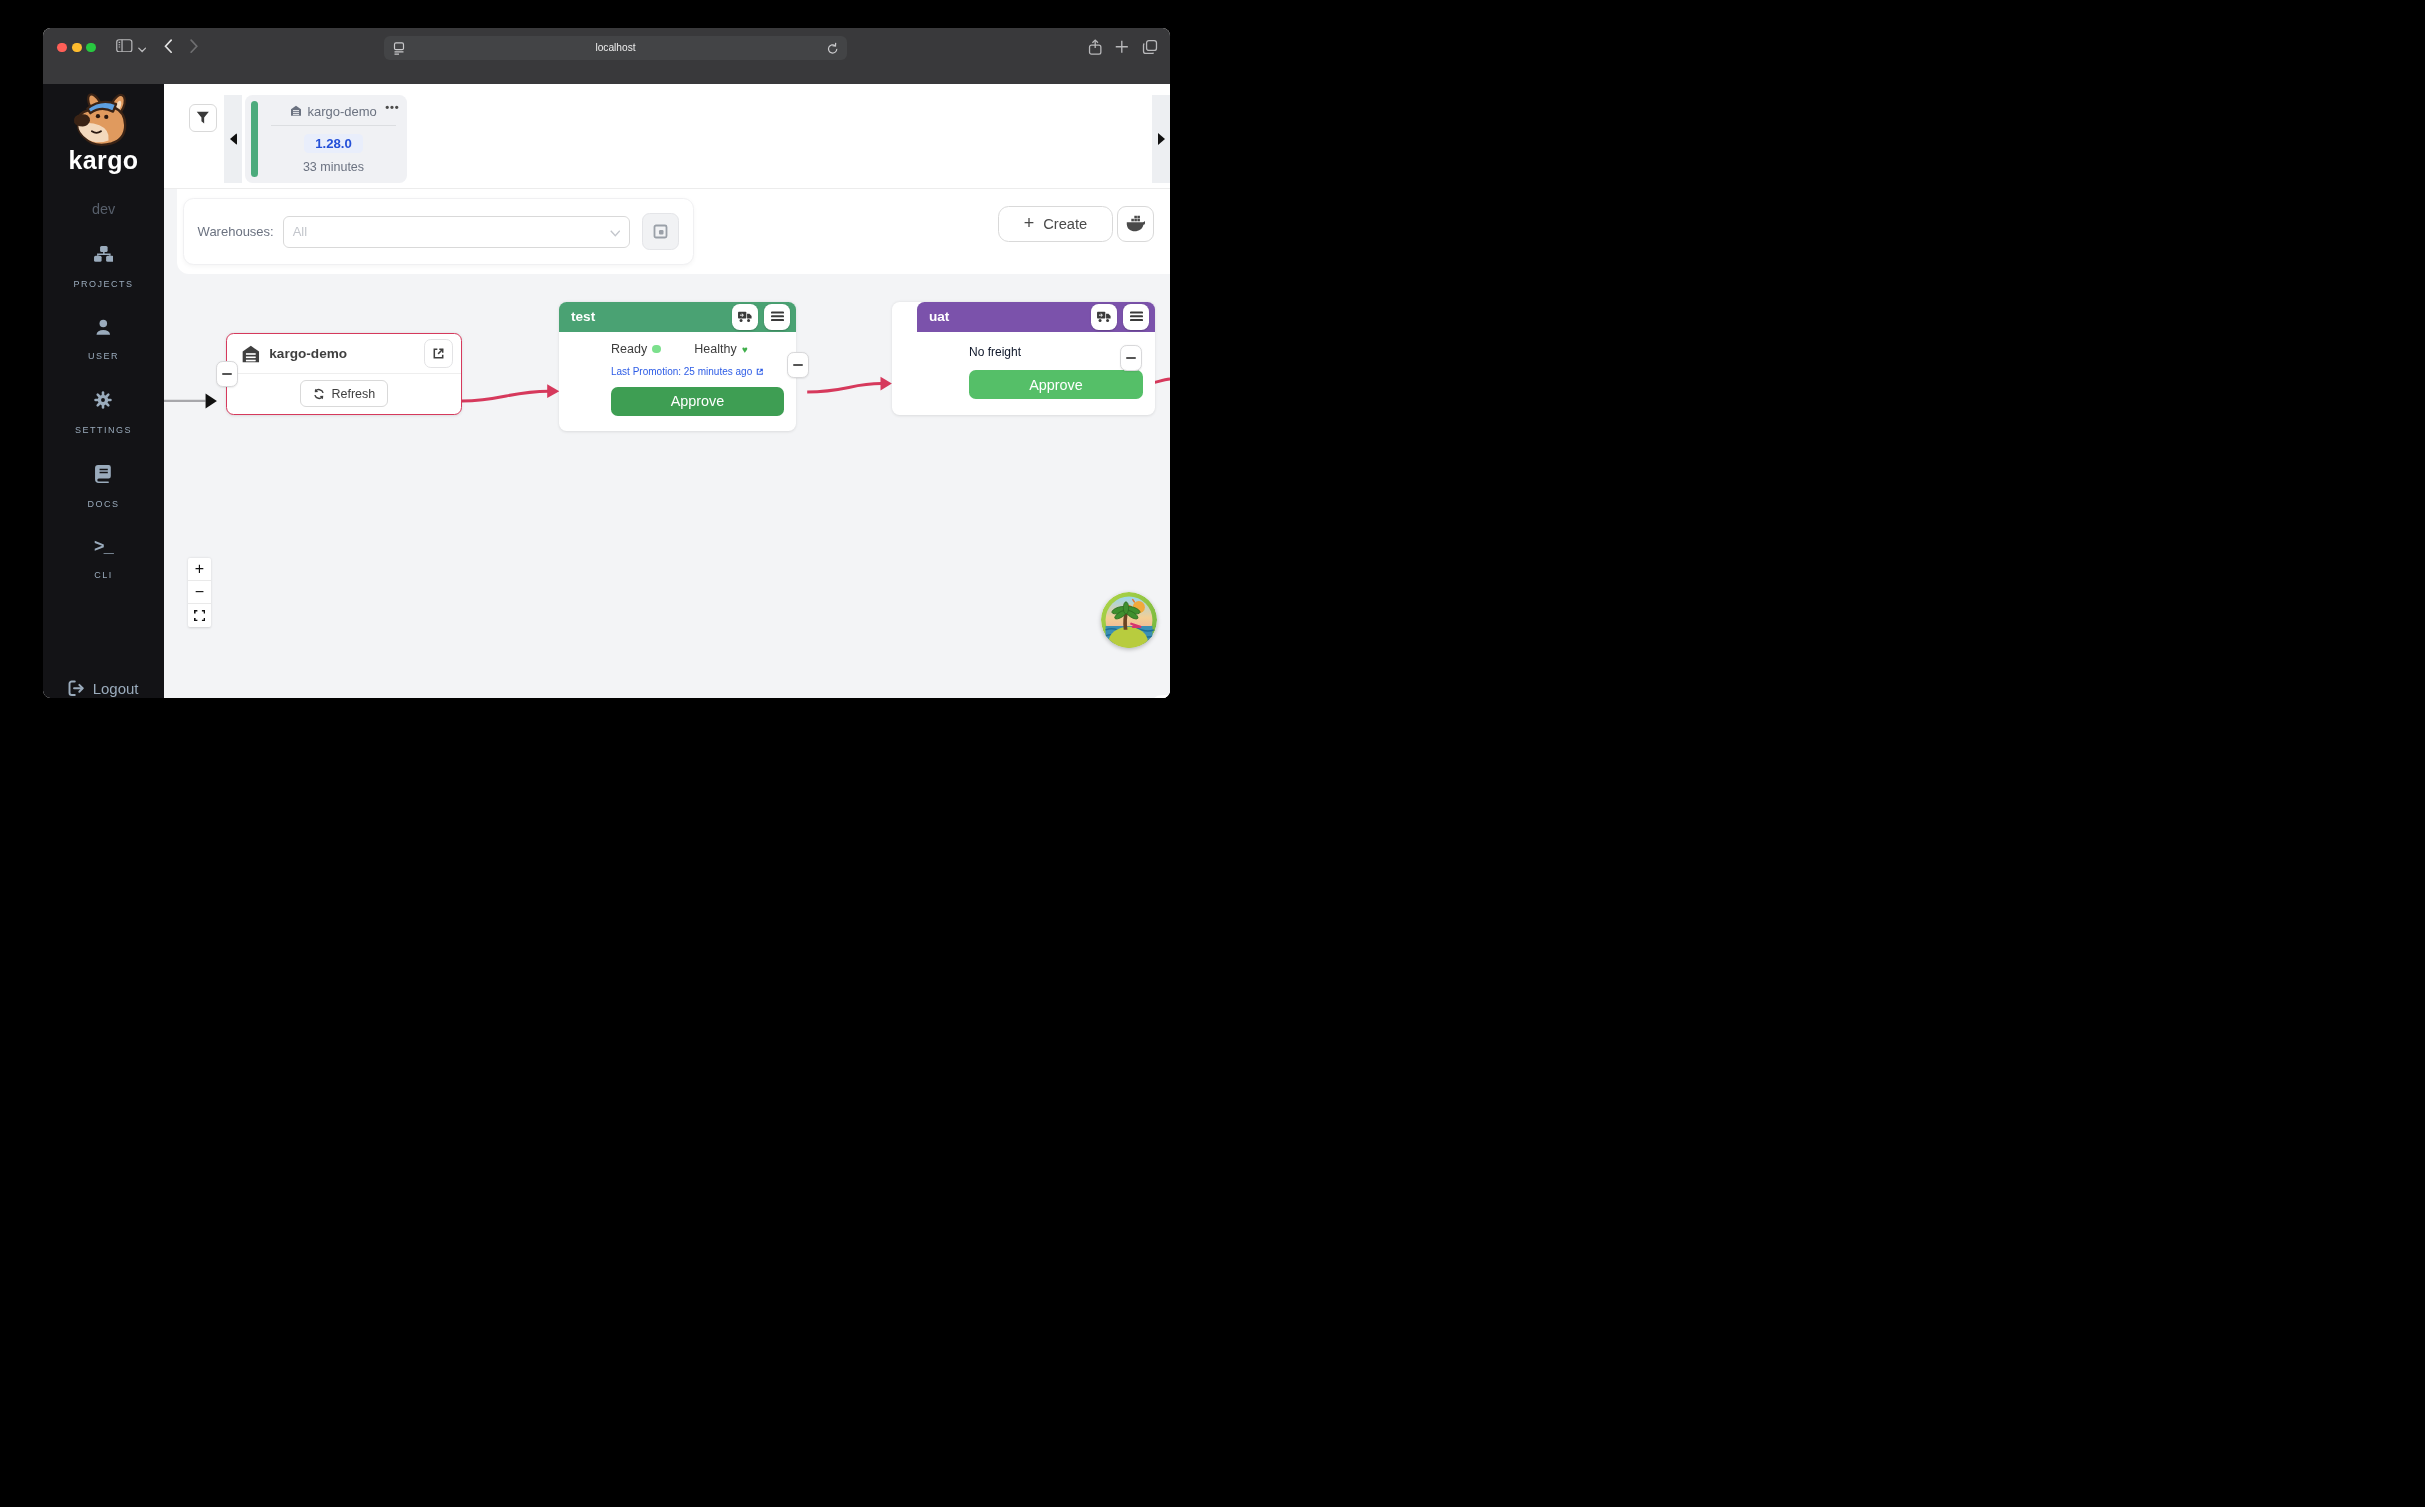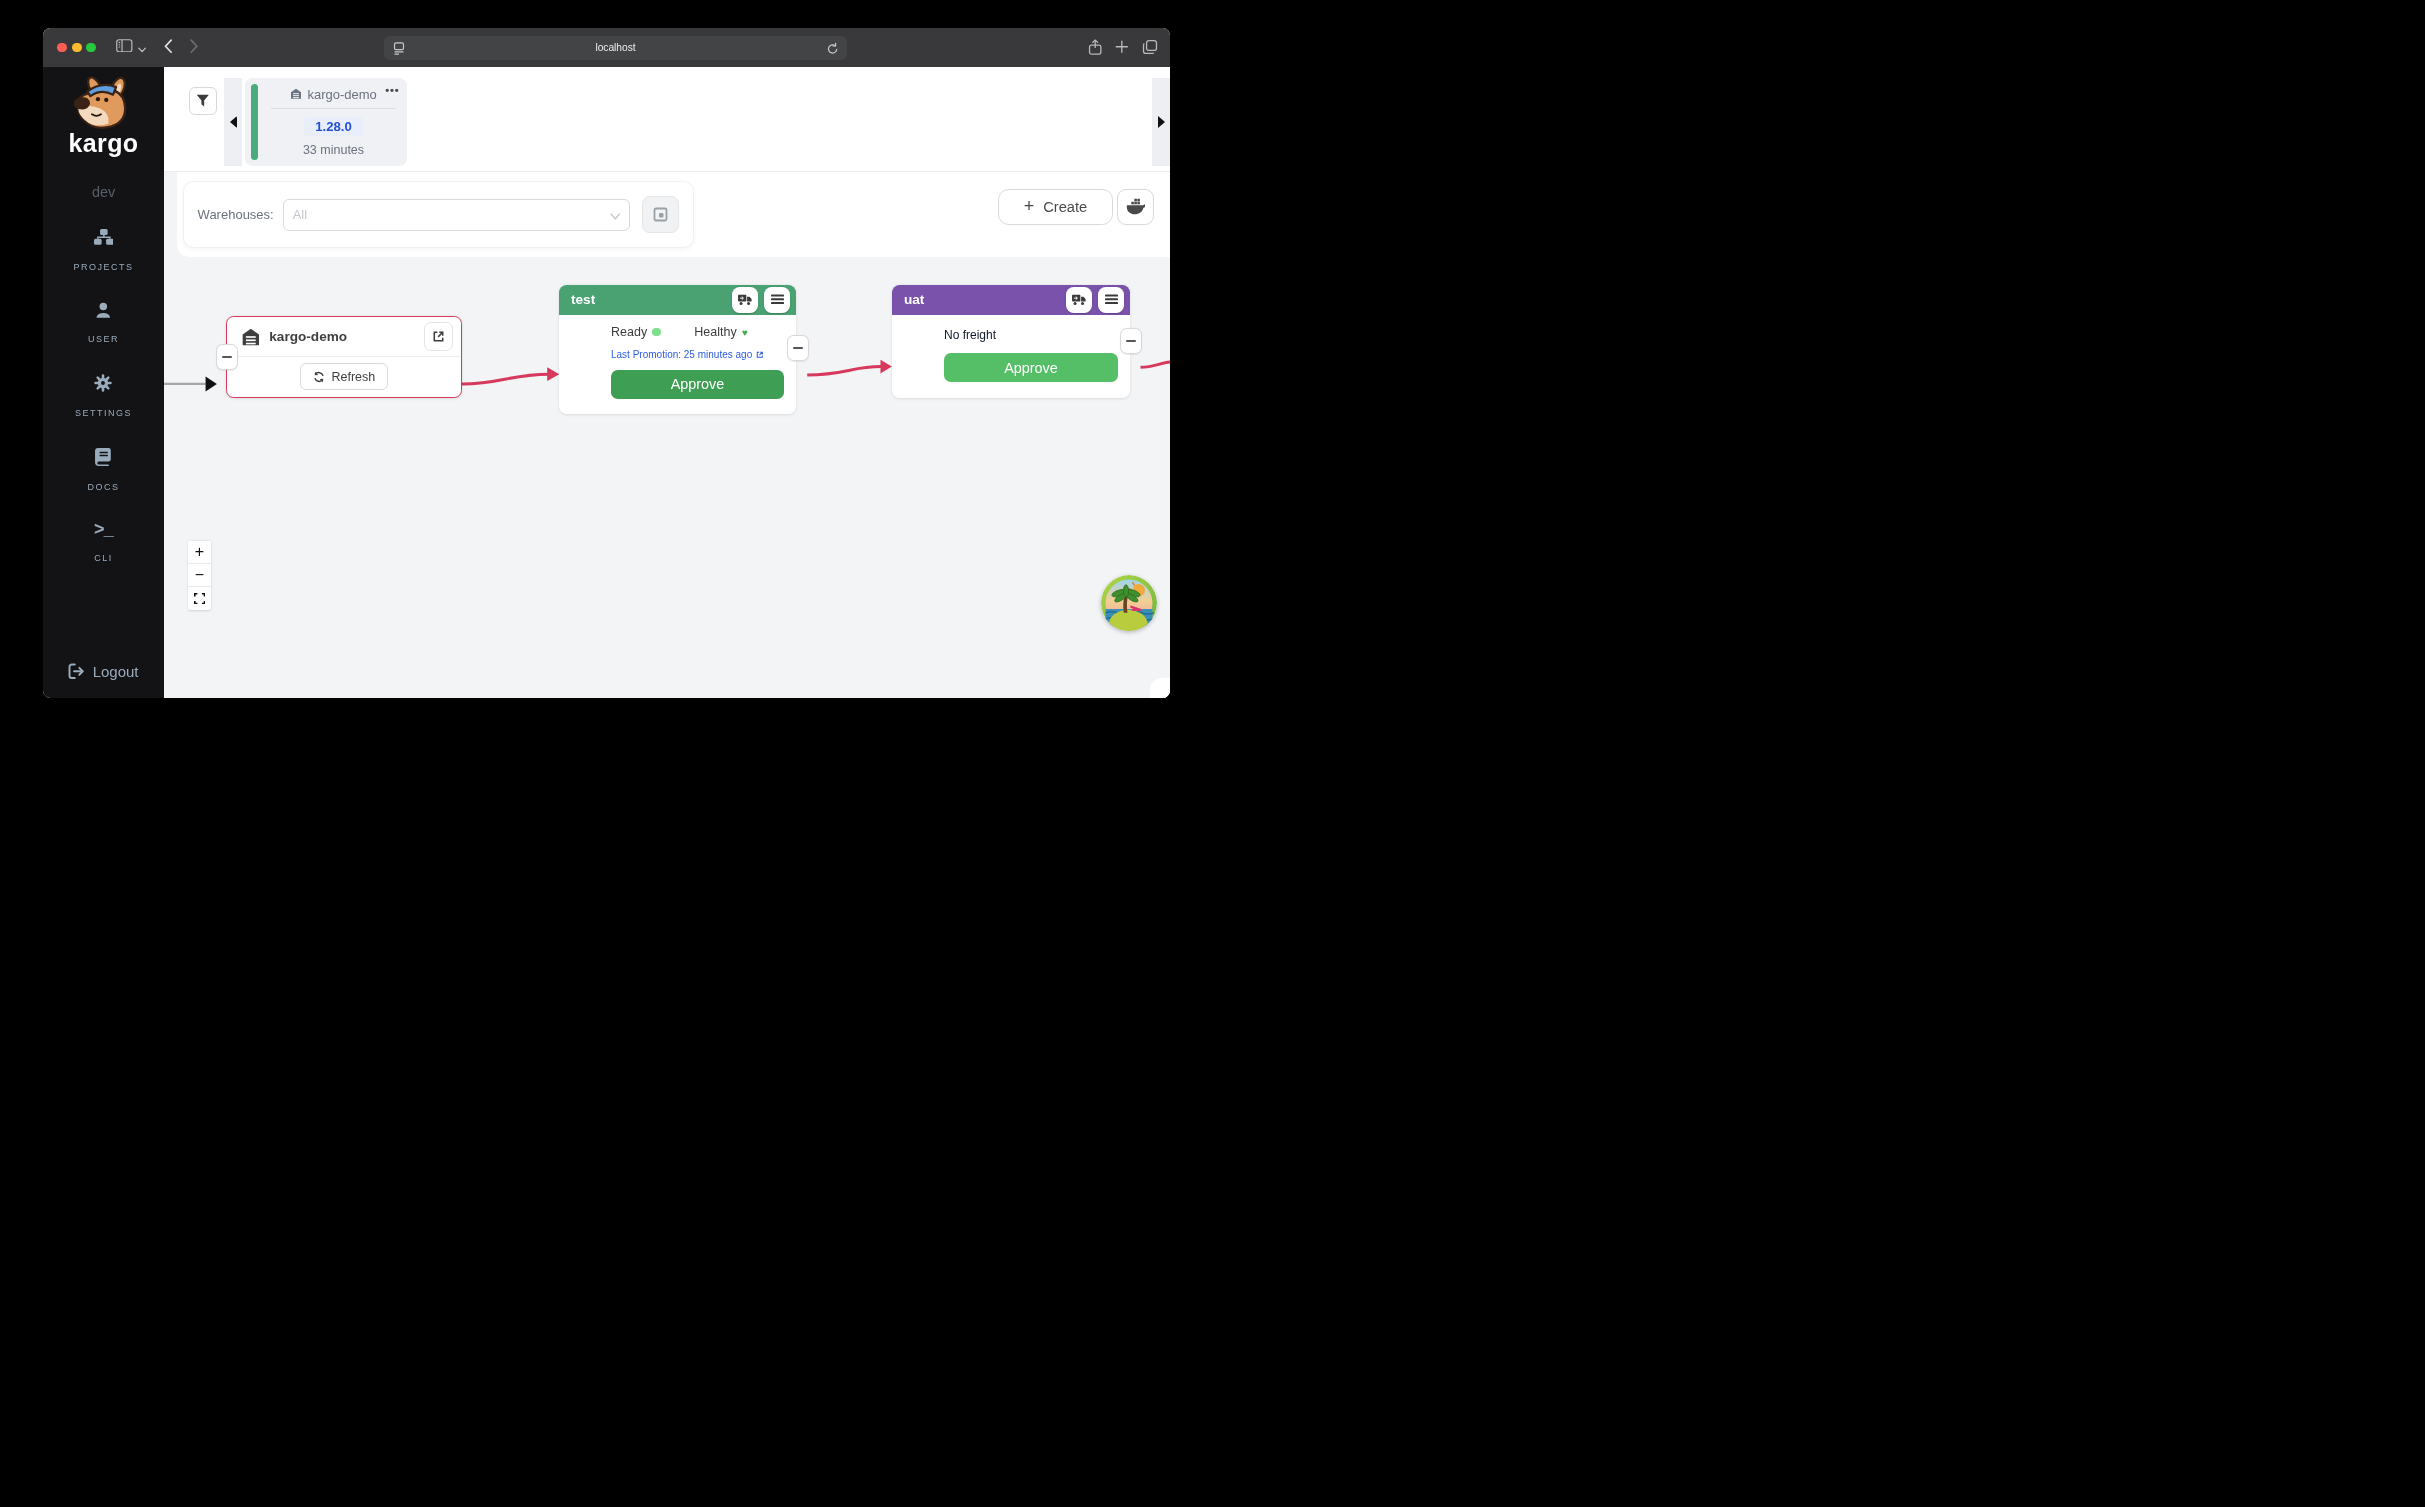--- a/index.html
+++ b/index.html
@@ -1,19 +1,19 @@
 <!DOCTYPE html>
 <html style="font-size:12px"><head>
 <meta charset="utf-8">
 <style>
   html,body{margin:0;padding:0;background:#000;}
   body{width:1213px;height:754px;position:relative;font-family:"Liberation Sans",sans-serif;-webkit-font-smoothing:antialiased;}
   .window{position:absolute;left:43px;top:28px;width:1127px;height:670px;border-radius:7.6px;overflow:hidden;background:#fff;box-shadow:0 7.6px 30px rgba(0,0,0,.6);}
   
-  .chrome{position:relative;height:39px;background:#39393b;}
+  .chrome{position:relative;height:56px;background:#39393b;}
   .tl{position:absolute;top:14.7px;width:9.8px;height:9.8px;border-radius:50%;}
   .tl.r{left:14.4px;background:#ff5f57;}
   .tl.y{left:29px;background:#febc2e;}
   .tl.g{left:43px;background:#28c840;}
   .chrome .navic{position:absolute;top:10.6px;color:#b9b9bb;}
   .urlpill{position:absolute;left:341px;top:7.6px;width:463px;height:24px;background:#434446;border-radius:6px;display:flex;align-items:center;justify-content:center;}
   .urltext{color:#ececec;font-size:10.2px;}
   .pill-ic{position:absolute;top:6px;color:#c9c9cb;}
   
   .app{display:flex;height:631px;}
@@ -74,21 +74,21 @@
   .hd-btn{width:26px;height:26px;background:#fff;border-radius:7.6px;box-shadow:0 0.8px 1.5px rgba(0,0,0,.2);display:flex;align-items:center;justify-content:center;margin-left:6px;cursor:pointer;}
   .stage-body{padding:10.6px 12px 0 12px;margin-left:40px;}
   .status-row{display:flex;align-items:center;gap:5.3px;font-size:12.5px;color:#3c3c3c;}
   .dot{width:8.3px;height:8.3px;border-radius:50%;background:#7ce08d;display:inline-block;}
   .heart{color:#3fae4a;font-size:9.8px;}
   .promo-link{margin-top:9.8px;color:#2d5ce6;font-size:10px;display:flex;align-items:center;gap:3.8px;cursor:pointer;}
   .approve-btn{margin-top:9.8px;width:100%;height:29px;border:none;border-radius:6.8px;color:#fff;font-size:14.4px;font-family:inherit;cursor:pointer;}
   .stage.test{left:395px;top:113px;width:237px;height:129px;}
   .test .stage-head{background:#4aa273;}
   .test .approve-btn{background:#3e9e53;}
-  .stage.uat{left:728px;top:113px;width:238px;height:113px;}
+  .stage.uat{left:728px;top:113px;width:238px;height:113px;padding-left:25px;}
   .uat .stage-head{background:#7b52ab;}
   .uat .approve-btn{background:#55bf68;}
   .nofreight{color:#0f172a;font-size:12px;margin-top:3px;}
   .uat .approve-btn{margin-top:11.3px;}
   
   .handle{position:absolute;width:19.7px;height:24px;background:#fff;border:0.8px solid #d8d8da;border-radius:6.8px;box-shadow:0 0.8px 1.5px rgba(0,0,0,.08);display:flex;align-items:center;justify-content:center;cursor:pointer;z-index:5;}
   .minus-glyph{width:9.8px;height:1.9px;background:#555;border-radius:1.5px;}
   .h-wh{left:52px;top:172px;}
   .h-test{left:623px;top:163px;}
   .h-uat{left:956px;top:156px;}

